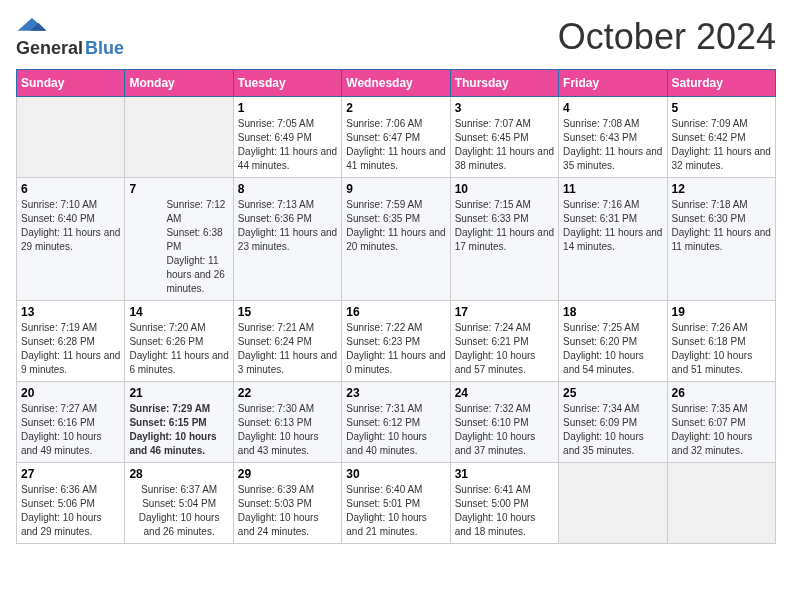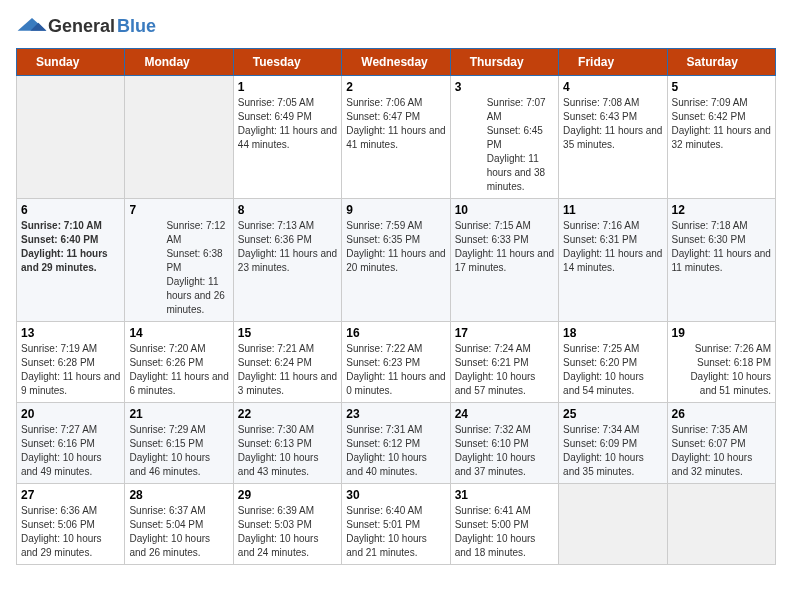--- a/index.html
+++ b/index.html
@@ -11,20 +11,21 @@
       padding: 16px;
     }
     .header-section {
       display: flex;
       justify-content: space-between;
       align-items: flex-start;
       margin-bottom: 10px;
     }
     .logo {
       display: flex;
+      flex-direction: column;
       align-items: flex-start;
     }
     .logo-icon {
       width: 32px;
       height: 20px;
       margin-bottom: 2px;
     }
     .logo-row {
       display: flex;
       align-items: center;
@@ -41,23 +42,23 @@
     .location-title {
       font-size: 14px;
       color: #555;
     }
     .calendar {
       width: 100%;
       border-collapse: collapse;
       font-size: 11px;
     }
     .calendar th {
-      background-color: #c2410c;
+      background-color: #ec4899;
       color: #fff;
-      padding: 6px 19px;
+      padding: 6px 4px;
       text-align: left;
       font-size: 12px;
       font-weight: bold;
       border: 1px solid #2a6aaf;
     }
     .calendar td {
       border: 1px solid #ccc;
       vertical-align: top;
       padding: 4px;
       width: 107px;
@@ -92,20 +93,21 @@
         <polygon points="20,2 38,18 2,18" fill="#3a7bbf"></polygon>
         <polygon points="28,8 38,18 18,18" fill="#2a5a9f"></polygon>
       </svg>
     </div>
     <div class="logo-row">
       <span style="font-size:18px;font-weight:bold;color:#333;">General</span>
       <span style="font-size:18px;font-weight:bold;color:#3a7bbf;">Blue</span>
     </div>
   </div>
   <div class="title-section">
+    <div class="month-title">October 2024</div>
   </div>
 </div>
 
 <table class="calendar">
   <thead>
     <tr id="header-row">
     <th>Sunday</th>
         <th>Monday</th>
         <th>Tuesday</th>
         <th>Wednesday</th>
@@ -125,41 +127,41 @@
 Daylight: 11 hours and 44 minutes.</div>
         </td>
         <td>
           <span class="day-num">2</span>
           <div class="day-detail" style="white-space: pre-line;">Sunrise: 7:06 AM
 Sunset: 6:47 PM
 Daylight: 11 hours and 41 minutes.</div>
         </td>
         <td>
           <span class="day-num">3</span>
-          <div class="day-detail" style="white-space: pre-line; margin-left: 32px;">Sunrise: 7:07 AM
+          <div class="day-detail" style="white-space: pre-line;">Sunrise: 7:07 AM
 Sunset: 6:45 PM
 Daylight: 11 hours and 38 minutes.</div>
         </td>
         <td>
           <span class="day-num">4</span>
           <div class="day-detail" style="white-space: pre-line;">Sunrise: 7:08 AM
 Sunset: 6:43 PM
 Daylight: 11 hours and 35 minutes.</div>
         </td>
         <td>
           <span class="day-num">5</span>
           <div class="day-detail" style="white-space: pre-line;">Sunrise: 7:09 AM
 Sunset: 6:42 PM
 Daylight: 11 hours and 32 minutes.</div>
         </td>
       </tr>
       <tr>
         <td>
           <span class="day-num">6</span>
-          <div class="day-detail" style="white-space: pre-line; font-weight: bold;">Sunrise: 7:10 AM
+          <div class="day-detail" style="white-space: pre-line;">Sunrise: 7:10 AM
 Sunset: 6:40 PM
 Daylight: 11 hours and 29 minutes.</div>
         </td>
         <td>
           <span class="day-num">7</span>
           <div class="day-detail" style="white-space: pre-line; margin-left: 37px;">Sunrise: 7:12 AM
 Sunset: 6:38 PM
 Daylight: 11 hours and 26 minutes.</div>
         </td>
         <td>
@@ -225,35 +227,35 @@
 Daylight: 10 hours and 57 minutes.</div>
         </td>
         <td>
           <span class="day-num">18</span>
           <div class="day-detail" style="white-space: pre-line;">Sunrise: 7:25 AM
 Sunset: 6:20 PM
 Daylight: 10 hours and 54 minutes.</div>
         </td>
         <td>
           <span class="day-num">19</span>
-          <div class="day-detail" style="white-space: pre-line; text-align: right;">Sunrise: 7:26 AM
+          <div class="day-detail" style="white-space: pre-line;">Sunrise: 7:26 AM
 Sunset: 6:18 PM
 Daylight: 10 hours and 51 minutes.</div>
         </td>
       </tr>
       <tr>
         <td>
           <span class="day-num">20</span>
           <div class="day-detail" style="white-space: pre-line;">Sunrise: 7:27 AM
 Sunset: 6:16 PM
 Daylight: 10 hours and 49 minutes.</div>
         </td>
         <td>
           <span class="day-num">21</span>
-          <div class="day-detail" style="white-space: pre-line;">Sunrise: 7:29 AM
+          <div class="day-detail" style="white-space: pre-line; font-weight: bold;">Sunrise: 7:29 AM
 Sunset: 6:15 PM
 Daylight: 10 hours and 46 minutes.</div>
         </td>
         <td>
           <span class="day-num">22</span>
           <div class="day-detail" style="white-space: pre-line;">Sunrise: 7:30 AM
 Sunset: 6:13 PM
 Daylight: 10 hours and 43 minutes.</div>
         </td>
         <td>
@@ -283,21 +285,21 @@
       </tr>
       <tr>
         <td>
           <span class="day-num">27</span>
           <div class="day-detail" style="white-space: pre-line;">Sunrise: 6:36 AM
 Sunset: 5:06 PM
 Daylight: 10 hours and 29 minutes.</div>
         </td>
         <td>
           <span class="day-num">28</span>
-          <div class="day-detail" style="white-space: pre-line;">Sunrise: 6:37 AM
+          <div class="day-detail" style="white-space: pre-line; text-align: center;">Sunrise: 6:37 AM
 Sunset: 5:04 PM
 Daylight: 10 hours and 26 minutes.</div>
         </td>
         <td>
           <span class="day-num">29</span>
           <div class="day-detail" style="white-space: pre-line;">Sunrise: 6:39 AM
 Sunset: 5:03 PM
 Daylight: 10 hours and 24 minutes.</div>
         </td>
         <td>

